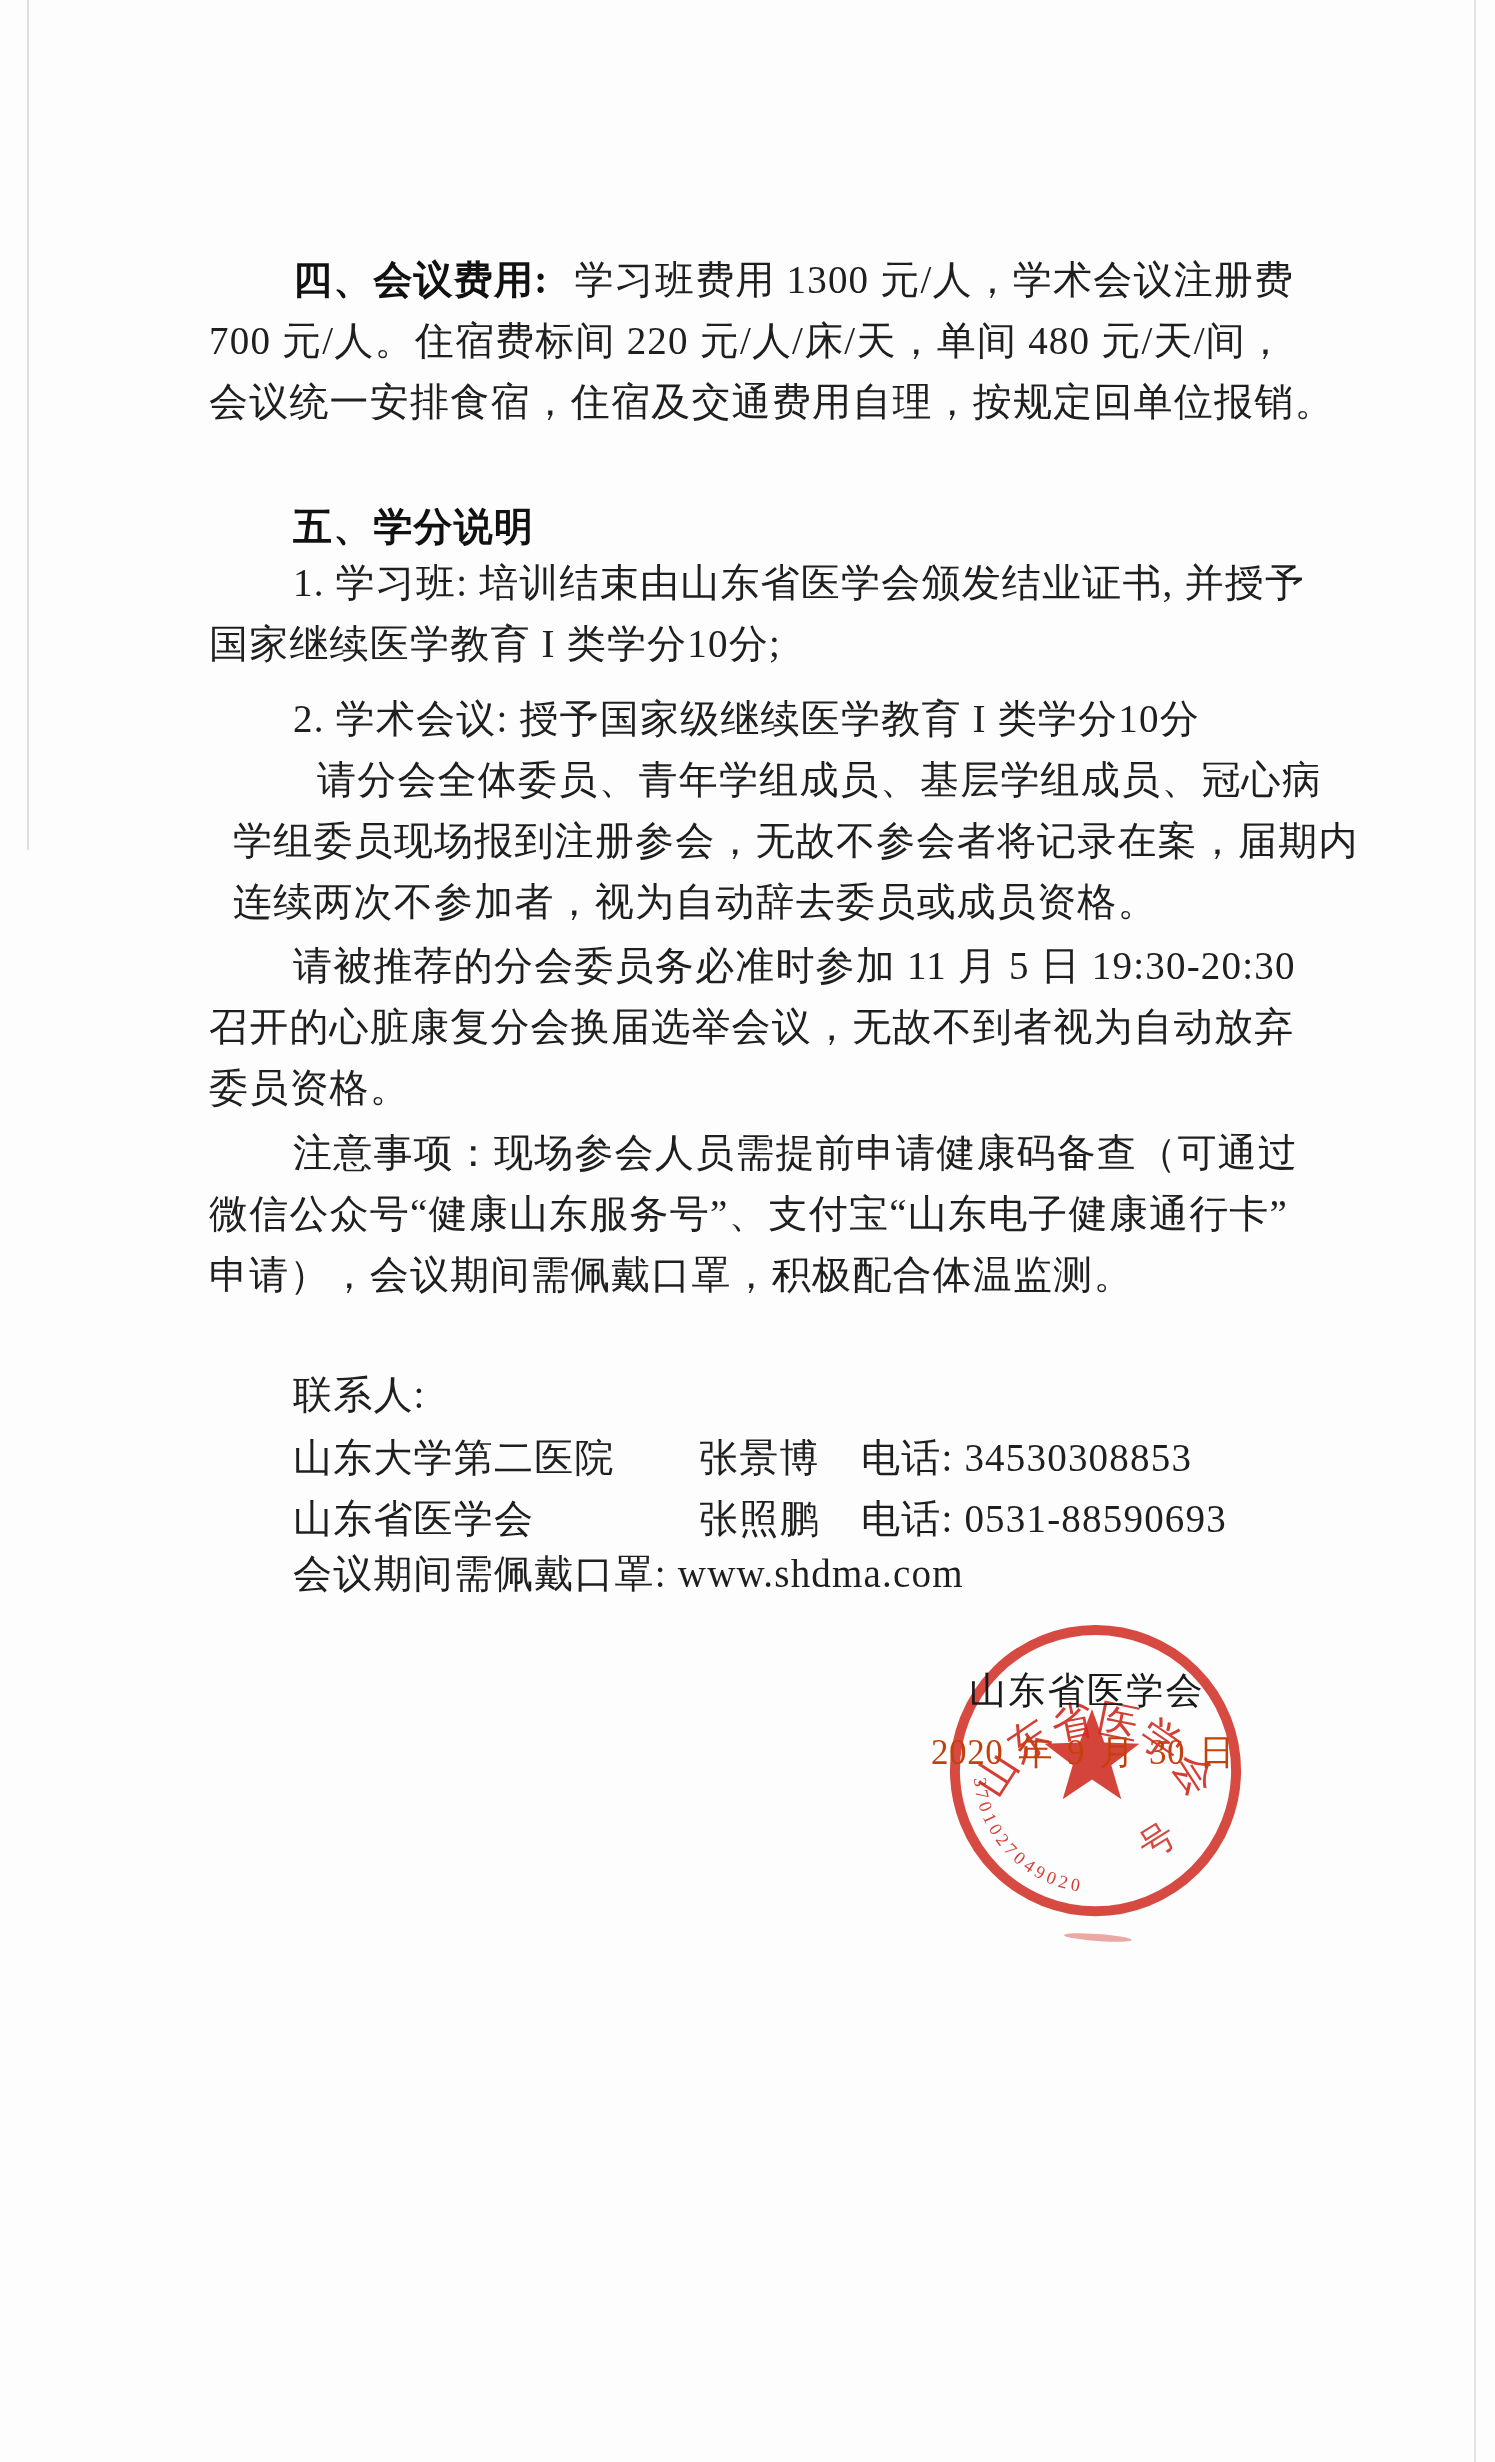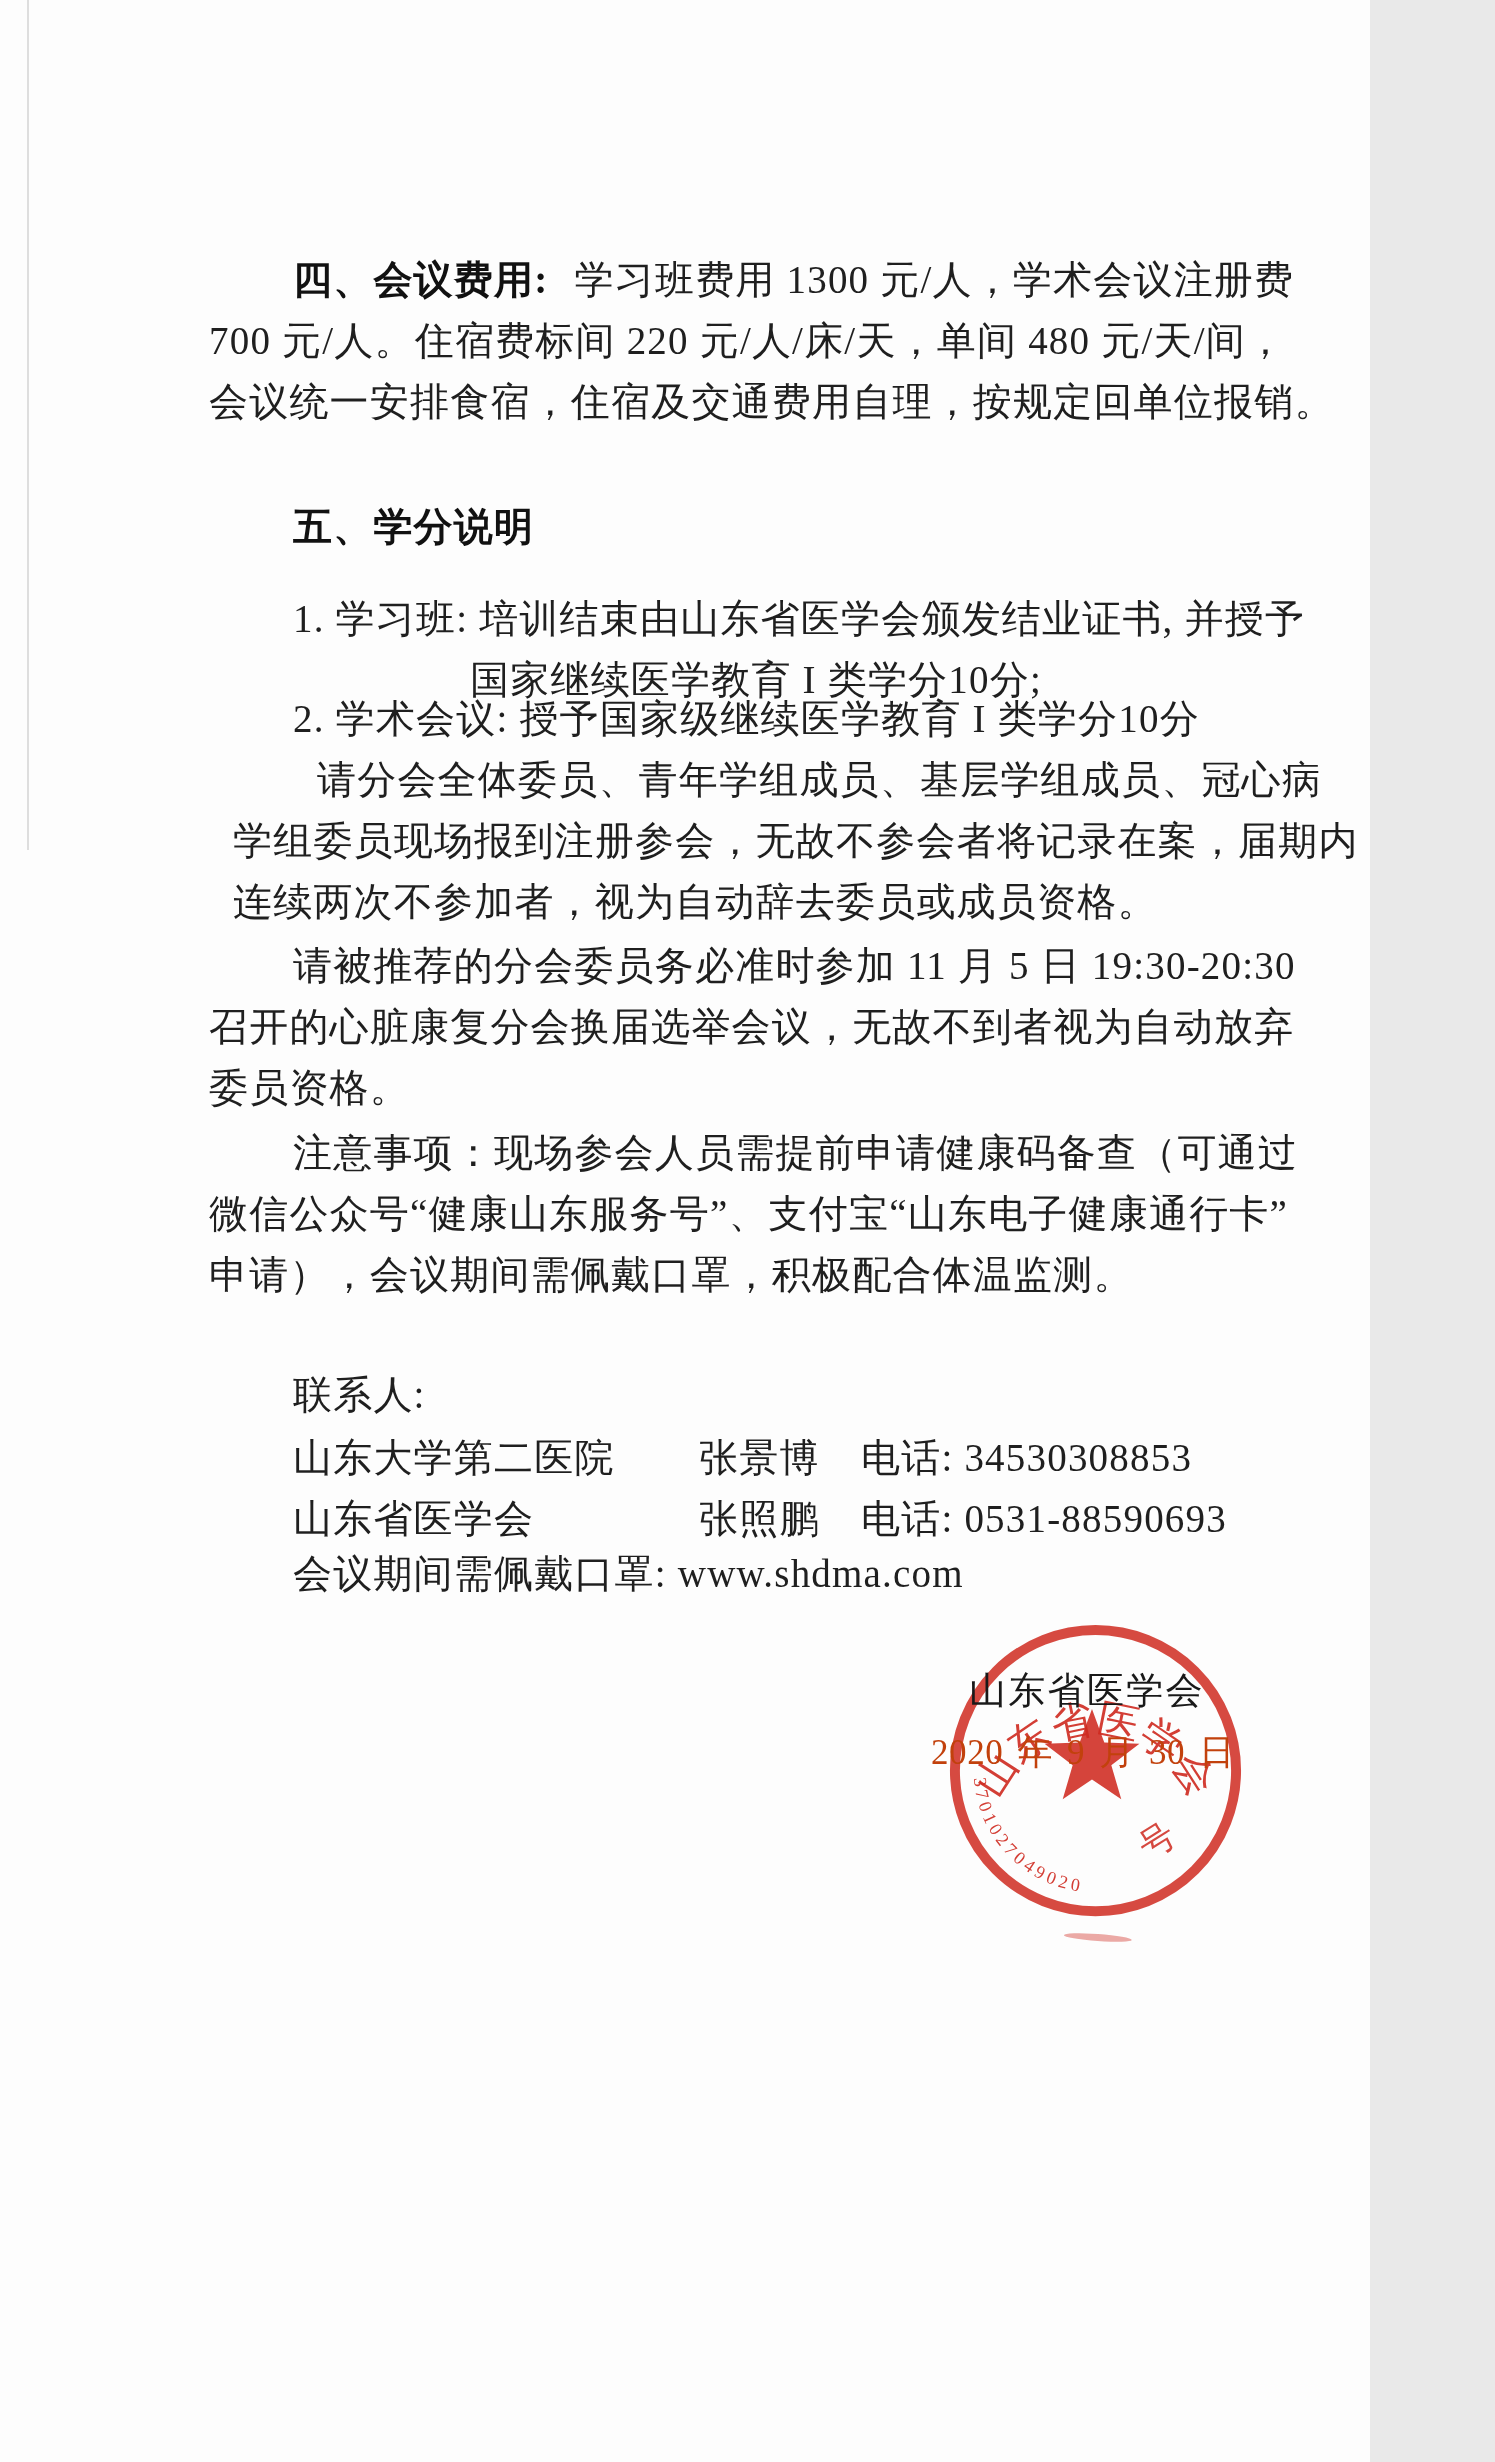--- a/index.html
+++ b/index.html
@@ -1,19 +1,19 @@
 <!DOCTYPE html>
 <html style="font-size:9.4px"><head>
 <meta charset="utf-8">
 <title>Scanned Notice Page</title>
 <style>
   html,body{margin:0;padding:0;background:#e9e9e9;}
   .page{
     position:relative;
-    width:1370px;height:2462px;
+    width:1495px;height:2462px;
     background:#fdfdfd;
     font-family:"Liberation Serif","DejaVu Serif",serif;
     color:#1f1f1f;
     overflow:hidden;
   }
   .para{position:absolute;left:209px;width:1094px;}
   .line{font-size:39px;line-height:61px;letter-spacing:1.2px;white-space:pre;}
   .indent{padding-left:84px;}
   .bold{font-weight:bold;color:#111;}
   .rest-gap{margin-left:15.2px;}
@@ -46,21 +46,21 @@
 
   <div class="para" style="top:249px;">
     <div class="line indent"><span class="bold">四、会议费用:</span><span class="rest-gap"> 学习班费用 1300 元/人，学术会议注册费</span></div>
     <div class="line">700 元/人。住宿费标间 220 元/人/床/天，单间 480 元/天/间，</div>
     <div class="line">会议统一安排食宿，住宿及交通费用自理，按规定回单位报销。</div>
   </div>
 
   <div class="para" style="top:496px;">
     <div class="line indent bold">五、学分说明</div>
   </div>
-  <div class="para" style="top:588px;text-align:center;">
+  <div class="para" style="top:552px;">
     <div class="line indent">1. 学习班: 培训结束由山东省医学会颁发结业证书, 并授予</div>
     <div class="line">国家继续医学教育 I 类学分10分;</div>
   </div>
   <div class="para" style="top:688px;">
     <div class="line indent">2. 学术会议: 授予国家级继续医学教育 I 类学分10分</div>
   </div>
 
   <div class="para" style="top:749px;margin-left:24px;">
     <div class="line indent">请分会全体委员、青年学组成员、基层学组成员、冠心病</div>
     <div class="line">学组委员现场报到注册参会，无故不参会者将记录在案，届期内</div>

